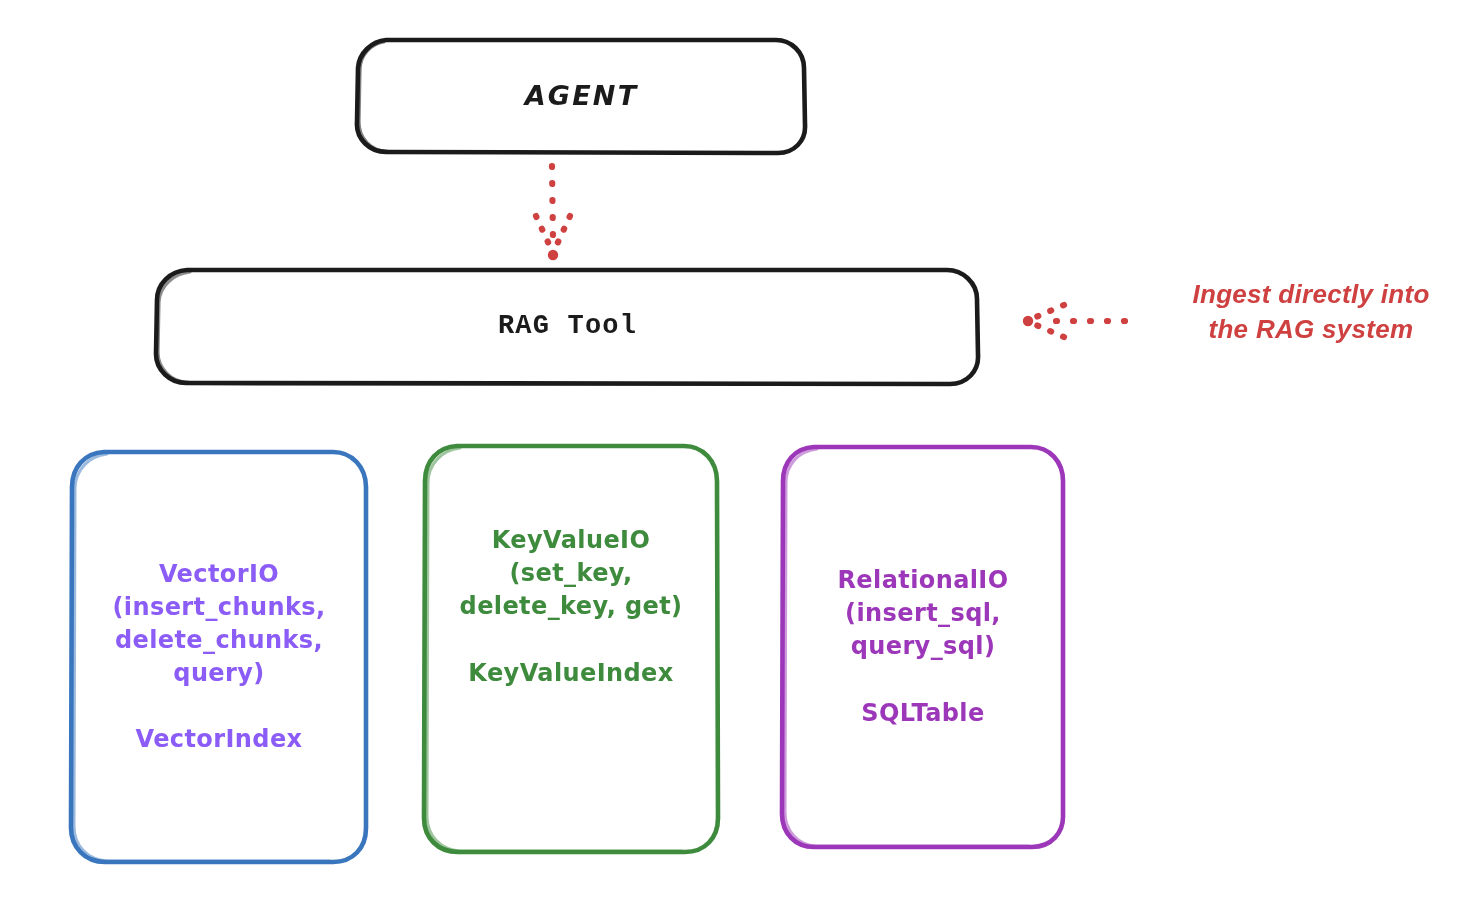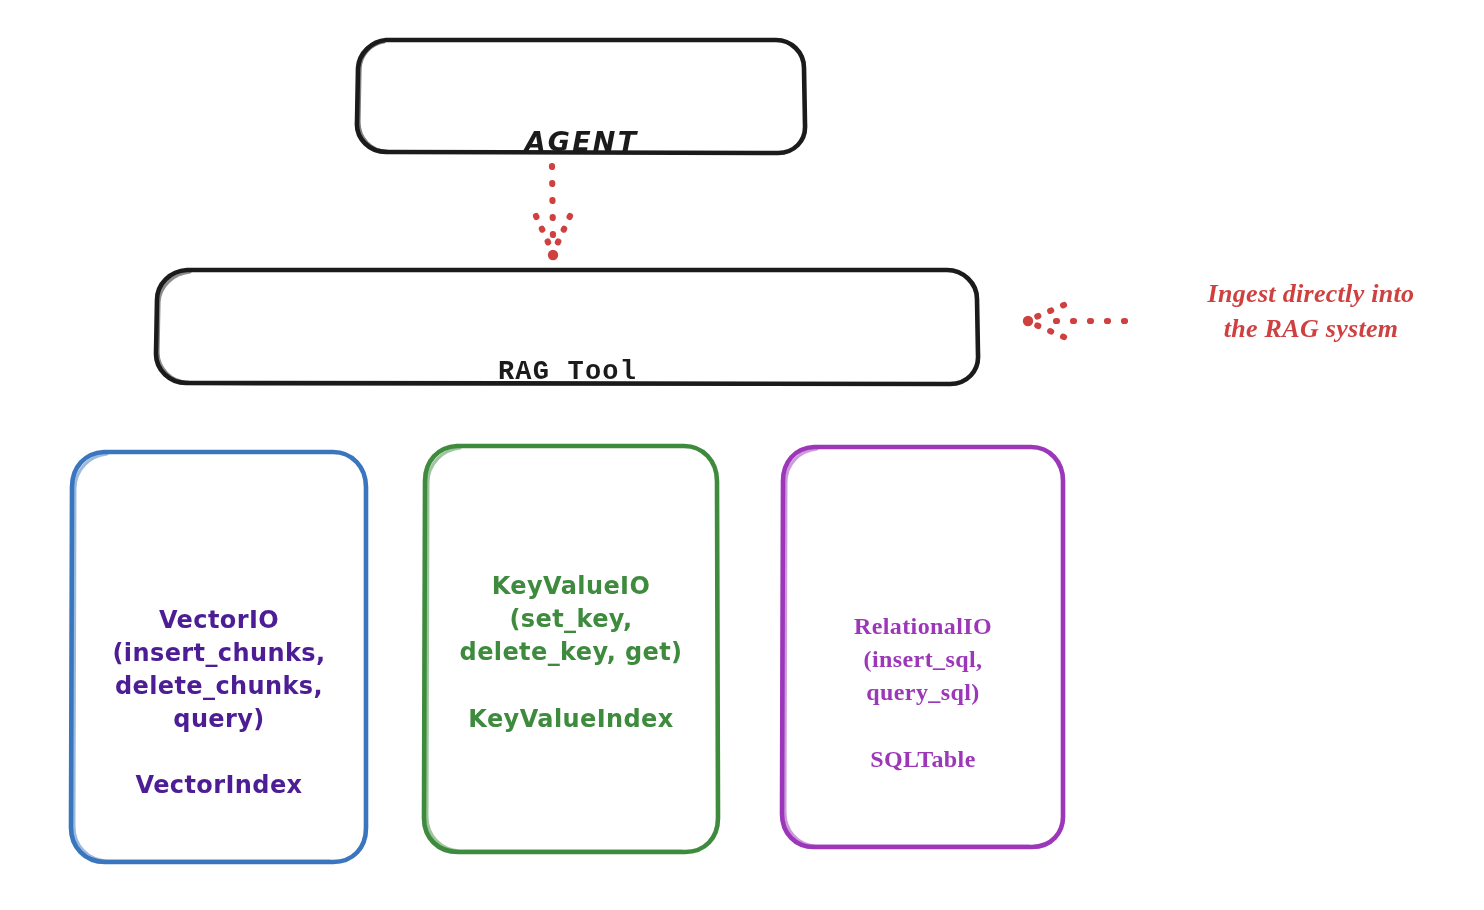--- a/index.html
+++ b/index.html
@@ -24,21 +24,20 @@
   }
 
   .node {
     position: absolute;
     box-sizing: border-box;
     display: flex;
     align-items: center;
     justify-content: center;
     text-align: center;
     background: transparent;
-    margin-top: 46px;
   }
 
   .node-label {
     white-space: pre-line;
     line-height: 1.30;
     letter-spacing: 0.6px;
   }
 
   
   #agent-node {
@@ -92,32 +91,32 @@
   }
 
   .provider-label {
     font-family: "DejaVu Sans", sans-serif;
     font-size: 24px;
     font-weight: 600;
     white-space: pre-line;
     line-height: 1.38;
     letter-spacing: 0.4px;
   }
-  #vectorio-node .provider-label     { color: #4c1d95; }
+  #vectorio-node .provider-label     { color: #8b5cf6; }
   #keyvalueio-node .provider-label   { color: #3e8b3e; }
-  #relationalio-node .provider-label { color: #9b37b8; font-family: Liberation Serif, serif; }
+  #relationalio-node .provider-label { color: #9b37b8; }
 
   
   #annotation-note {
     position: absolute;
     left: 1146px;
     top: 277px;
     width: 330px;
     text-align: center;
-    font-family: Liberation Serif, serif;
+    font-family: Liberation Sans, sans-serif;
     font-size: 26px;
     font-weight: 600;
     font-style: italic;
     line-height: 1.33;
     color: #cf4040;
     white-space: pre-line;
     letter-spacing: 0.3px;
   }
 </style>
 </head>

